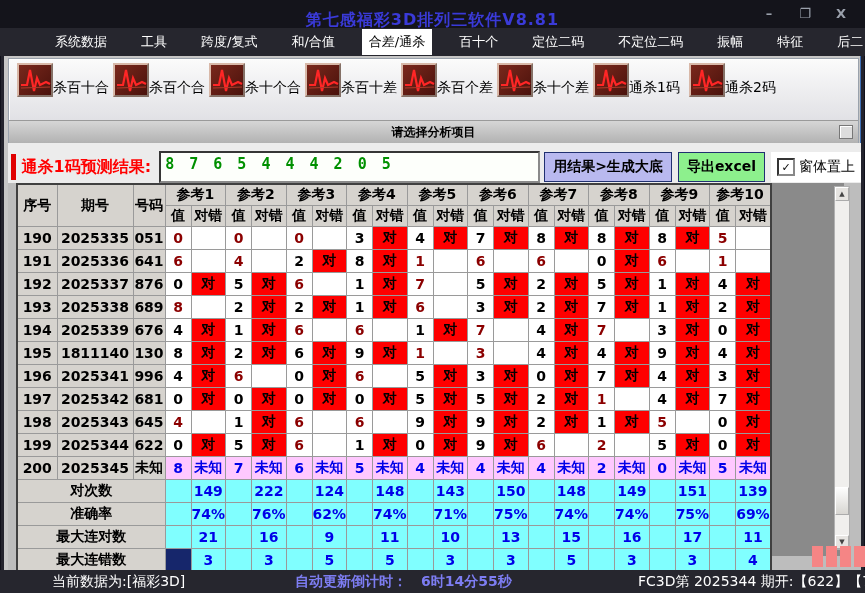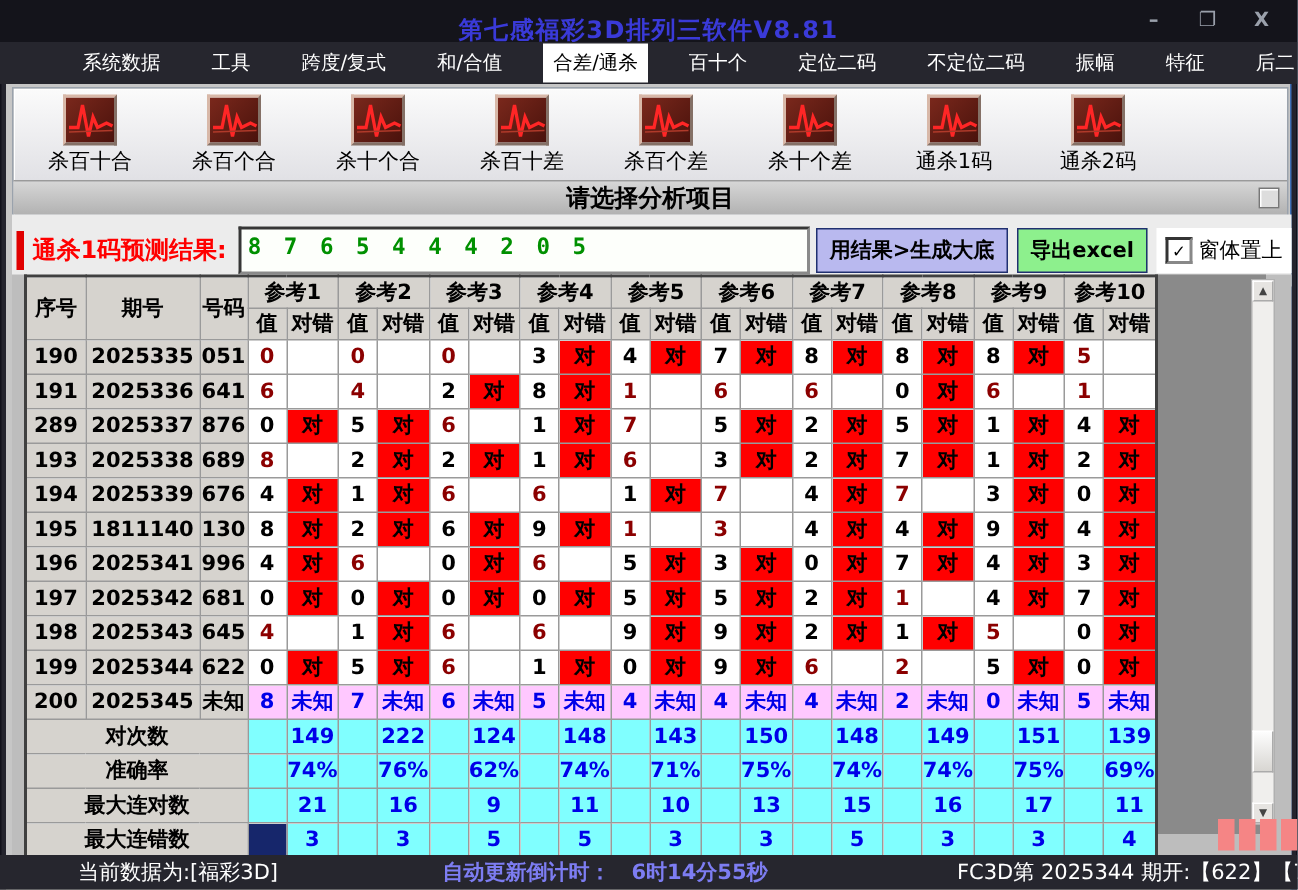--- a/index.html
+++ b/index.html
@@ -11,25 +11,25 @@
   .win-btns{position:absolute;right:14px;top:3px;display:flex;gap:16px;}
   .win-btn{width:20px;height:20px;color:#9aa0ab;font-size:13px;font-weight:bold;display:flex;align-items:center;justify-content:center;cursor:default;}
   
   .menubar{position:absolute;left:0;top:28px;width:865px;height:28px;background:#26262e;display:flex;align-items:center;gap:20px;padding-left:48px;box-sizing:border-box;}
   .menu-item{color:#fff;font-size:13px;padding:4px 7px;white-space:nowrap;cursor:default;}
   .menu-item.active{background:#fff;color:#000;}
   
   .toolbar-panel{position:absolute;left:8px;top:58px;width:849px;height:84px;background:linear-gradient(#fbfbfb,#e2e2e6 70%,#d2d2d6);
     border:1px solid #9aa2ac;box-shadow:inset 1px 1px 0 #fff;}
   .tool-row{display:flex;align-items:flex-start;padding:4px 6px 0 8px;gap:10px;height:58px;box-sizing:border-box;}
-  .tool-btn{width:86px;display:flex;flex-direction:column;align-items:center;cursor:default;}
+  .tool-btn{width:86px;display:flex;align-items:flex-end;cursor:default;}
   .tool-icon{width:36px;height:34px;background:linear-gradient(135deg,#7a281c,#4a120c);border:2px outset #d8b8a8;box-sizing:border-box;}
   .tool-label{font-size:14px;color:#000;margin-top:2px;white-space:nowrap;}
   .tool-caption{position:absolute;left:0;bottom:0;width:100%;height:22px;background:linear-gradient(#d6d6d6,#b2b2b2);
-    border-top:1px solid #9a9a9a;display:flex;align-items:center;justify-content:center;font-size:16px;font-weight:bold;color:#000;}
+    border-top:1px solid #9a9a9a;display:flex;align-items:center;justify-content:center;font-size:12px;font-weight:bold;color:#000;}
   .caption-launcher{position:absolute;right:5px;bottom:4px;width:12px;height:12px;border:1px solid #777;background:#ddd;box-shadow:inset 1px 1px 0 #fff;}
   
   .result-band{position:absolute;left:8px;top:143px;width:853px;height:48px;background:#ececec;display:flex;align-items:center;}
   .red-accent{width:5px;height:26px;background:#e00000;margin-left:3px;}
   .result-label{color:#ff0000;font-weight:bold;font-size:16px;margin:0 8px 0 6px;white-space:nowrap;}
   .result-input{width:400px;height:24px;background:#fdfffb;border:2px inset #8a8a8a;color:#009000;font-weight:bold;
     font-size:15px;font-family:"DejaVu Sans Mono","Liberation Mono",monospace;letter-spacing:3px;padding:2px 4px;box-sizing:content-box;}
   .btn{height:28px;border:1px solid #203070;font-weight:bold;font-size:14px;color:#000;display:flex;align-items:center;justify-content:center;padding:0 8px;cursor:default;white-space:nowrap;}
   .btn-export{background:#8df08d;margin-left:6px;}
   .btn-generate{background:#b9b9ef;margin-left:4px;}
@@ -287,21 +287,21 @@
             <td class="val-miss">6</td>
             <td class="flag-blank"></td>
             <td class="val-ok">0</td>
             <td class="flag-hit">对</td>
             <td class="val-miss">6</td>
             <td class="flag-blank"></td>
             <td class="val-miss">1</td>
             <td class="flag-blank"></td>
           </tr>
           <tr>
-            <td class="fixed">289</td>
+            <td class="fixed">192</td>
             <td class="fixed">2025337</td>
             <td class="fixed">876</td>
             <td class="val-ok">0</td>
             <td class="flag-hit">对</td>
             <td class="val-ok">5</td>
             <td class="flag-hit">对</td>
             <td class="val-miss">6</td>
             <td class="flag-blank"></td>
             <td class="val-ok">1</td>
             <td class="flag-hit">对</td>

